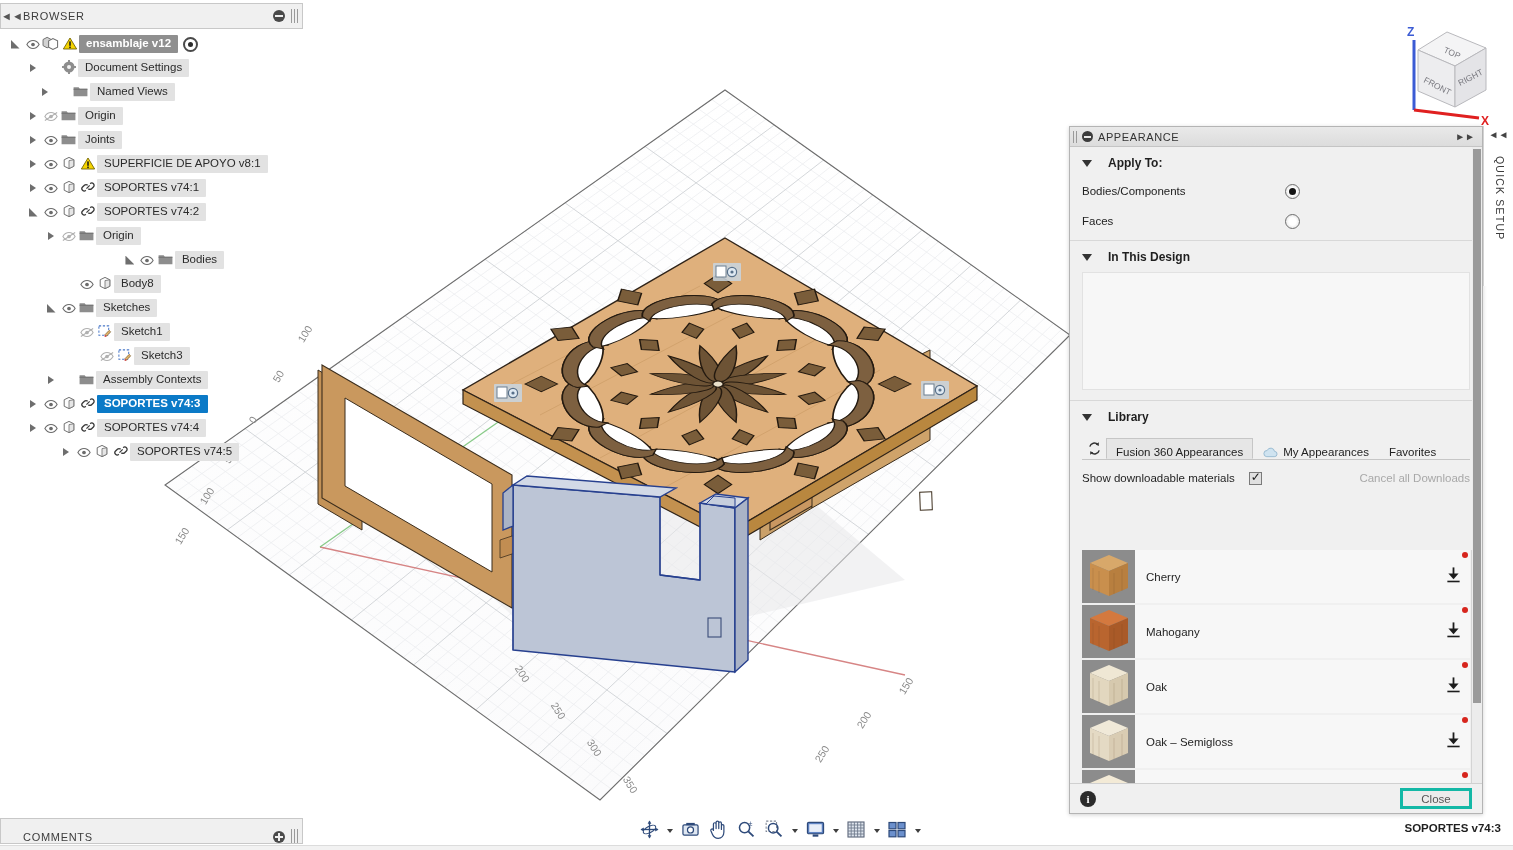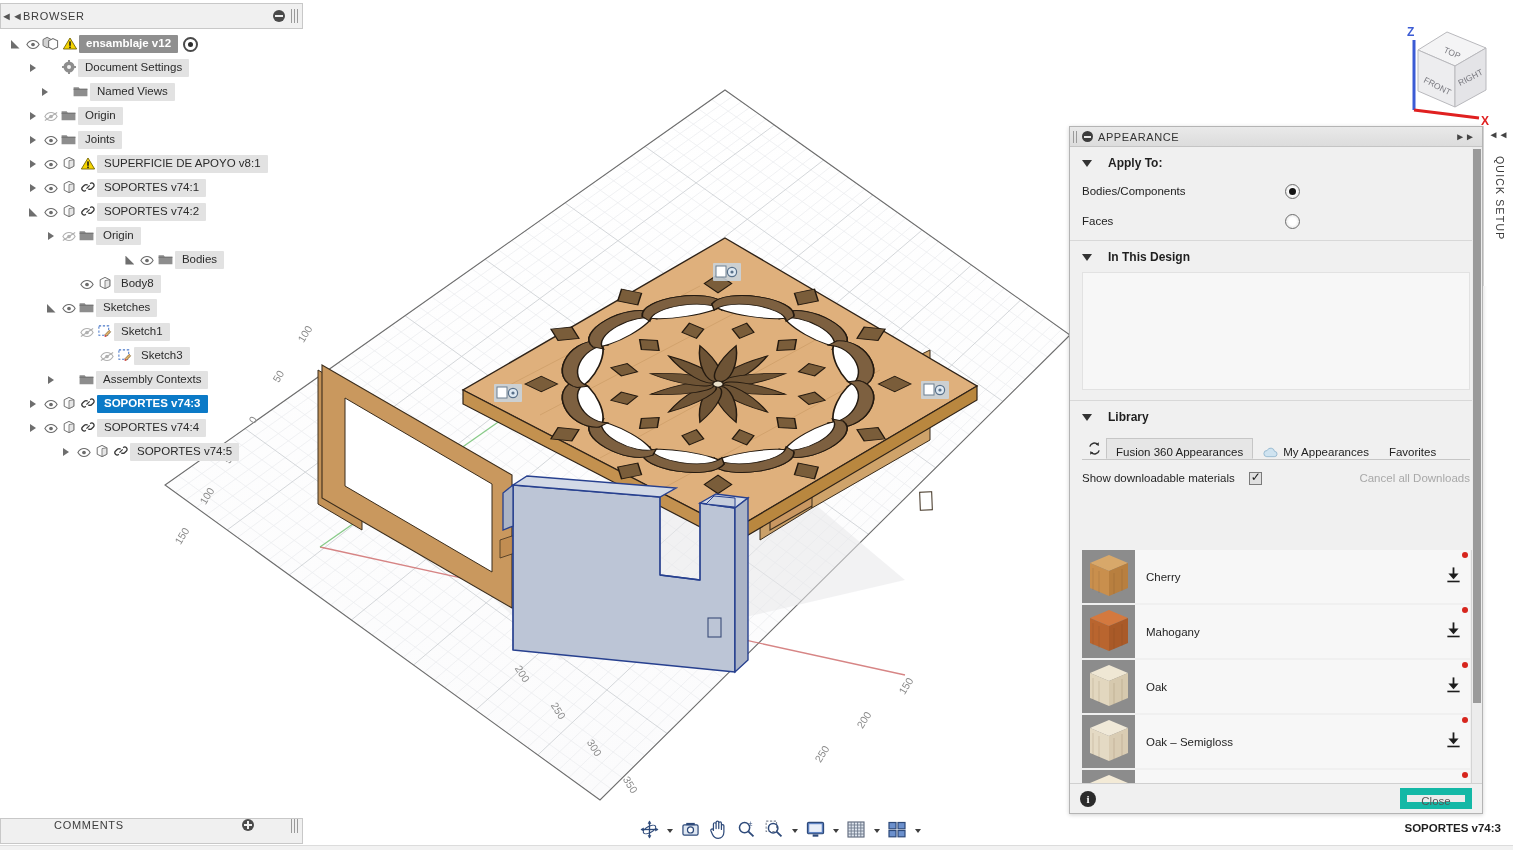--- a/index.html
+++ b/index.html
@@ -56,21 +56,21 @@
   .lbl { background: #e2e2e2; padding: 2px 7px 3px 7px; border-radius: 1px; line-height: 13px; cursor: pointer; }
   .row.sel .lbl { background: #0b7ac7; color: #fff; font-weight: bold; }
   .rootrow .lbl { background: #8f8f8f; color: #fff; font-weight: bold; }
   .radiohole { width: 15px; height: 15px; border-radius: 50%; border: 2px solid #4a4a4a;
     background: #fff; margin-left: 5px; position: relative; flex: none; cursor: pointer; }
   .radiohole::after { content:""; position:absolute; left:3px; top:3px; width:5px; height:5px;
     border-radius:50%; background:#2b2b2b; }
 
   #comments {
     position: absolute; left: 0; top: 818px; width: 303px; height: 26px;
-    background: #f0f0f0; border: 1px solid #c8c8c8; display: flex; align-items: flex-start; gap: 31px;
+    background: #f0f0f0; border: 1px solid #c8c8c8; display: flex; align-items: flex-end;
   }
   .plusdot { width:12px;height:12px;border-radius:50%;background:#4a4a4a;position:relative;
     margin-right:6px; cursor:pointer; }
   .plusdot::before{content:"";position:absolute;left:2px;top:5px;width:8px;height:2px;background:#f0f0f0;}
   .plusdot::after{content:"";position:absolute;left:5px;top:2px;width:2px;height:8px;background:#f0f0f0;}
 
   
   #navbar {
     position: absolute; left: 636px; top: 817px; height: 28px;
     display: flex; align-items: center; gap: 2px;
@@ -155,21 +155,21 @@
     background:#9e9e9e; border-radius:4px; cursor: grab; }
 
   #app-footer {
     height: 30px; flex: none; border-top: 1px solid #d0d0d0; background: #f0f0f0;
     display: flex; align-items: center; padding: 0 10px;
   }
   .info-ico { width:16px;height:16px;border-radius:50%;background:#2b2b2b;color:#fff;
     font-size:11px;font-weight:bold;display:flex;align-items:center;justify-content:center;
     font-family:"Liberation Serif",serif; cursor:pointer; }
   #close-btn { margin-left:auto; width: 72px; height: 21px; background: #ececec;
-    border: 7px solid #14b8a6; font-size: 11.5px; color: #555;
+    border: 3px solid #14b8a6; font-size: 11.5px; color: #555;
     font-family:"Liberation Sans",sans-serif; cursor: pointer; }
 
   
   #dlg-scroll { position:absolute; right:0; top:20px; bottom:30px; width:10px; background:#ececec; }
   #dlg-scroll .bar { position:absolute; left:1px; width:8px; top:2px; bottom:80px; background:#9a9a9a; }
 
   
   #rightrail { position:absolute; right:0; top:126px; width: 30px; height: 160px;
     background:#fff; border-left:1px solid #d2d2d2; }
   #rail-collapse { text-align:center; font-size:10px; color:#444; padding-top:3px; cursor:pointer; }

